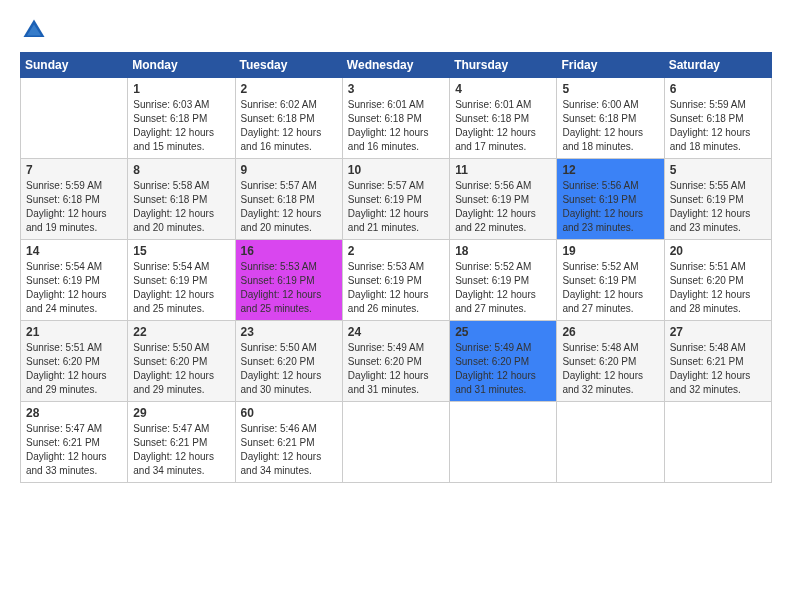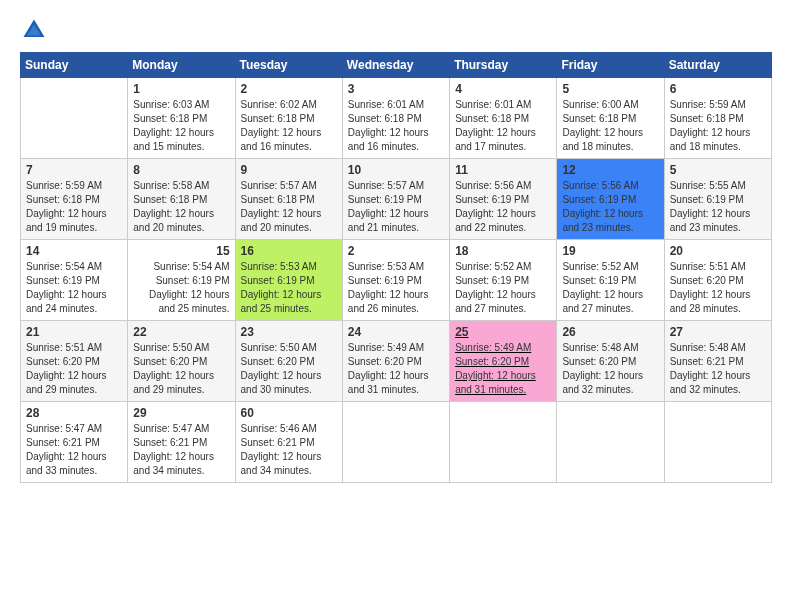--- a/index.html
+++ b/index.html
@@ -197,25 +197,25 @@
           <td style="background: rgb(245, 245, 245);">
             <span class="day-number">5</span>
             <div class="day-info">Sunrise: 5:55 AM<br>Sunset: 6:19 PM<br>Daylight: 12 hours and 23 minutes.</div>
           </td>
         </tr>
         <tr style="background: rgb(255, 255, 255);">
           <td style="background: rgb(255, 255, 255);">
             <span class="day-number">14</span>
             <div class="day-info">Sunrise: 5:54 AM<br>Sunset: 6:19 PM<br>Daylight: 12 hours and 24 minutes.</div>
           </td>
-          <td style="background: rgb(255, 255, 255); text-align: right;">
+          <td style="background: rgb(255, 255, 255);">
             <span class="day-number">15</span>
             <div class="day-info">Sunrise: 5:54 AM<br>Sunset: 6:19 PM<br>Daylight: 12 hours and 25 minutes.</div>
           </td>
-          <td style="background: #bef264;">
+          <td style="background: #d946ef;">
             <span class="day-number">16</span>
             <div class="day-info">Sunrise: 5:53 AM<br>Sunset: 6:19 PM<br>Daylight: 12 hours and 25 minutes.</div>
           </td>
           <td style="background: rgb(255, 255, 255);">
             <span class="day-number">2</span>
             <div class="day-info">Sunrise: 5:53 AM<br>Sunset: 6:19 PM<br>Daylight: 12 hours and 26 minutes.</div>
           </td>
           <td style="background: rgb(255, 255, 255);">
             <span class="day-number">18</span>
             <div class="day-info">Sunrise: 5:52 AM<br>Sunset: 6:19 PM<br>Daylight: 12 hours and 27 minutes.</div>
@@ -239,21 +239,21 @@
             <div class="day-info">Sunrise: 5:50 AM<br>Sunset: 6:20 PM<br>Daylight: 12 hours and 29 minutes.</div>
           </td>
           <td style="background: rgb(245, 245, 245);">
             <span class="day-number">23</span>
             <div class="day-info">Sunrise: 5:50 AM<br>Sunset: 6:20 PM<br>Daylight: 12 hours and 30 minutes.</div>
           </td>
           <td style="background: rgb(245, 245, 245);">
             <span class="day-number">24</span>
             <div class="day-info">Sunrise: 5:49 AM<br>Sunset: 6:20 PM<br>Daylight: 12 hours and 31 minutes.</div>
           </td>
-          <td style="background: #f9a8d4; text-decoration: underline;">
+          <td style="background: #3b82f6;">
             <span class="day-number">25</span>
             <div class="day-info">Sunrise: 5:49 AM<br>Sunset: 6:20 PM<br>Daylight: 12 hours and 31 minutes.</div>
           </td>
           <td style="background: rgb(245, 245, 245);">
             <span class="day-number">26</span>
             <div class="day-info">Sunrise: 5:48 AM<br>Sunset: 6:20 PM<br>Daylight: 12 hours and 32 minutes.</div>
           </td>
           <td style="background: rgb(245, 245, 245);">
             <span class="day-number">27</span>
             <div class="day-info">Sunrise: 5:48 AM<br>Sunset: 6:21 PM<br>Daylight: 12 hours and 32 minutes.</div>

